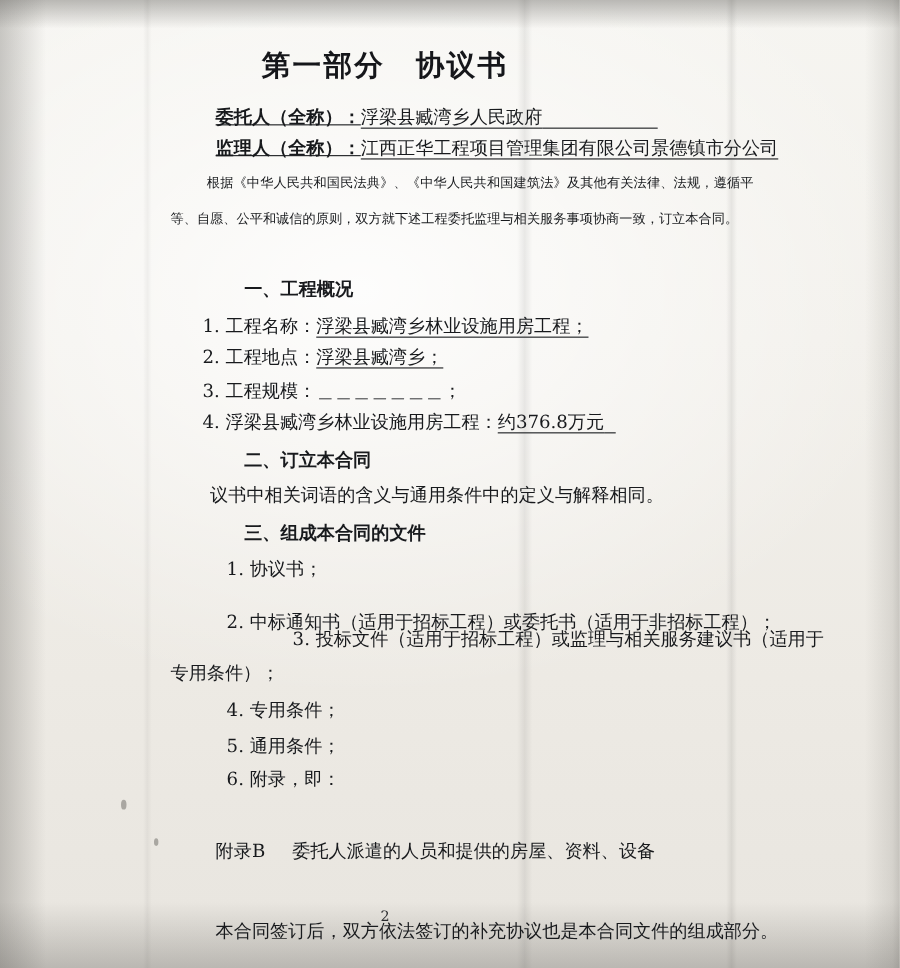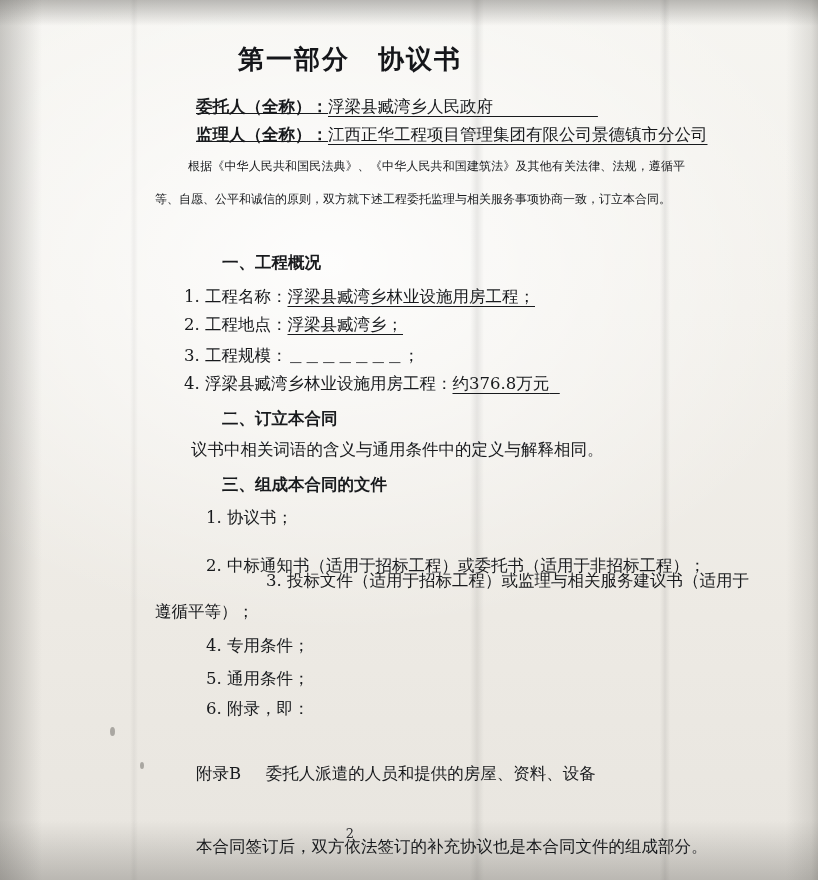--- a/index.html
+++ b/index.html
@@ -205,21 +205,21 @@
     <div class="line" style="left:206px; top:538px;margin-top:18px;">
       <span>2.</span>
       <span>中标通知书（适用于招标工程）或委托书（适用于非招标工程）；</span>
     </div>
 
     <div class="line" style="left:222px; top:571px;margin-left:44px;">
       <span>3.</span>
       <span>投标文件（适用于招标工程）或监理与相关服务建议书（适用于</span>
     </div>
 
-    <div class="line" style="left:155px; top:602px;">遵循平等）；</div>
+    <div class="line" style="left:155px; top:602px;">专用条件）；</div>
 
     <div class="line" style="left:206px; top:636px;">
       <span>4.</span>
       <span>专用条件；</span>
     </div>
 
     <div class="line" style="left:206px; top:669px;">
       <span>5.</span>
       <span>通用条件；</span>
     </div>

